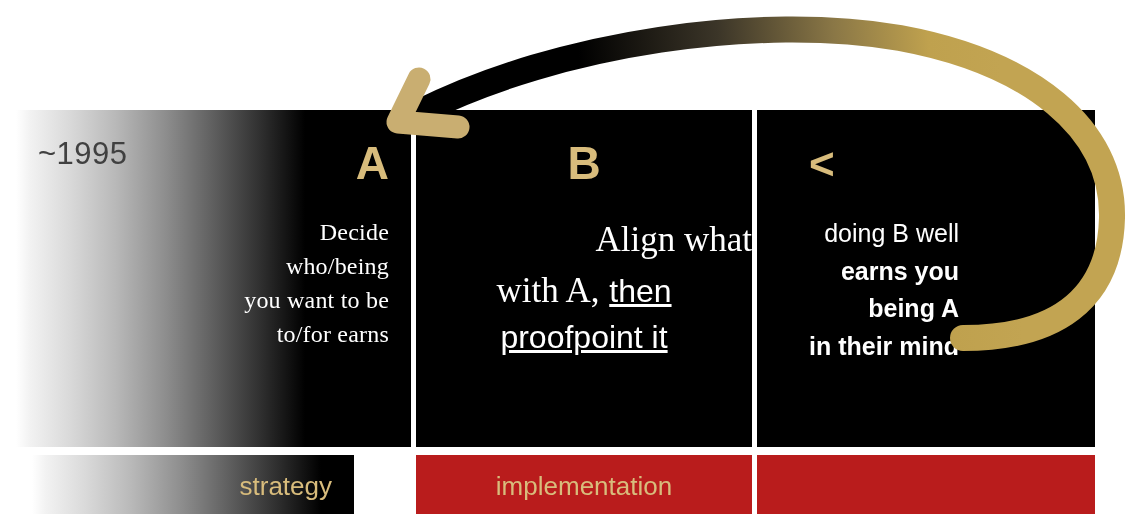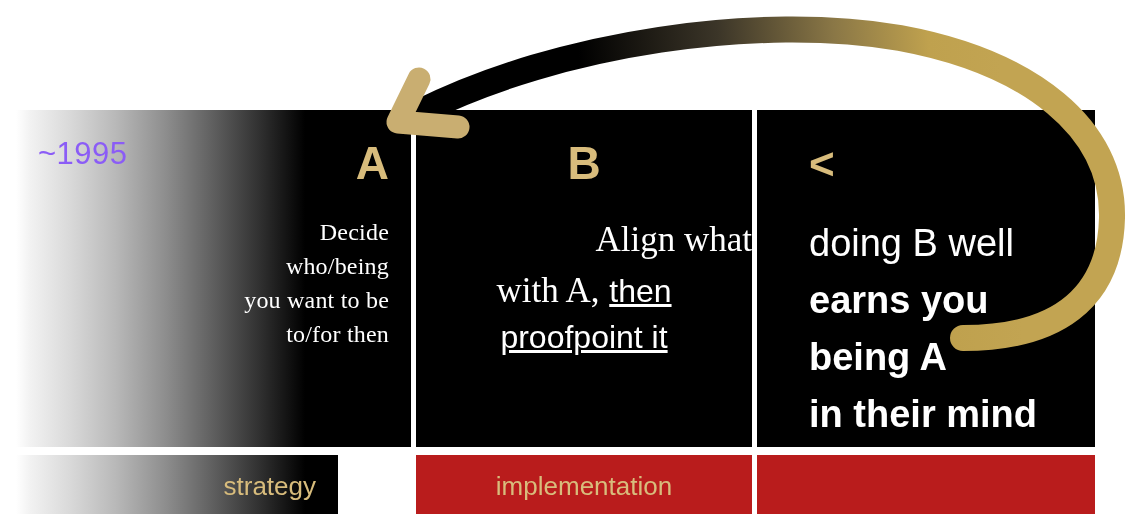--- a/index.html
+++ b/index.html
@@ -54,21 +54,21 @@
 
   
   .strip {
     position: absolute;
     top: 455px;
     height: 59px;
     background: #b91c1c;
     overflow: hidden;
   }
   #strip-a {
-    left: 0px;
+    left: 16px;
     width: 338px;
     background: linear-gradient(to right,
         #ffffff 0px,
         #ffffff 16px,
         #f2f2f2 30px,
         #d9d9d9 70px,
         #b9b9b9 115px,
         #8e8e8e 165px,
         #5d5d5d 215px,
         #2e2e2e 262px,
@@ -83,21 +83,21 @@
     left: 757px;
     width: 338px;
   }
 
   
   #year {
     position: absolute;
     left: 38px;
     top: 136px;
     font-size: 31px;
-    color: #8b5cf6;
+    color: #404040;
     letter-spacing: 0.5px;
     font-family: "Liberation Sans", sans-serif;
   }
 
   
   .col-letter {
     position: absolute;
     font-family: "Liberation Sans", sans-serif;
     font-weight: bold;
     font-size: 46px;
@@ -138,23 +138,23 @@
   }
   #copy-b .sans {
     font-family: "Liberation Sans", sans-serif;
     font-size: 32px;
     text-decoration: underline;
   }
 
   #copy-c {
     left: 52px;
     top: 105px;
-    text-align: left;
-    font-family: "Liberation Sans", sans-serif;
-    font-size: 38px;
+    text-align: right;
+    font-family: "Liberation Sans", sans-serif;
+    font-size: 25px;
     line-height: 1.50;
   }
   #copy-c .bold {
     font-weight: bold;
   }
 
   
   .strip-label {
     position: absolute;
     top: 16px;
@@ -180,21 +180,21 @@
 
 <div id="canvas">
 
   <div class="panel" id="col-a">
     <div id="letter-a" class="col-letter">A</div>
 
     <div class="copy" id="copy-a">
       <div>Decide</div>
       <div>who/being</div>
       <div>you want to be</div>
-      <div>to/for then</div>
+      <div>to/for earns</div>
     </div>
   </div>
 
   <div id="year">~1995</div>
 
   <div class="panel" id="col-b">
     <div id="letter-b" class="col-letter">B</div>
 
     <div class="copy" id="copy-b">
       <div class="serif">Align what</div>

